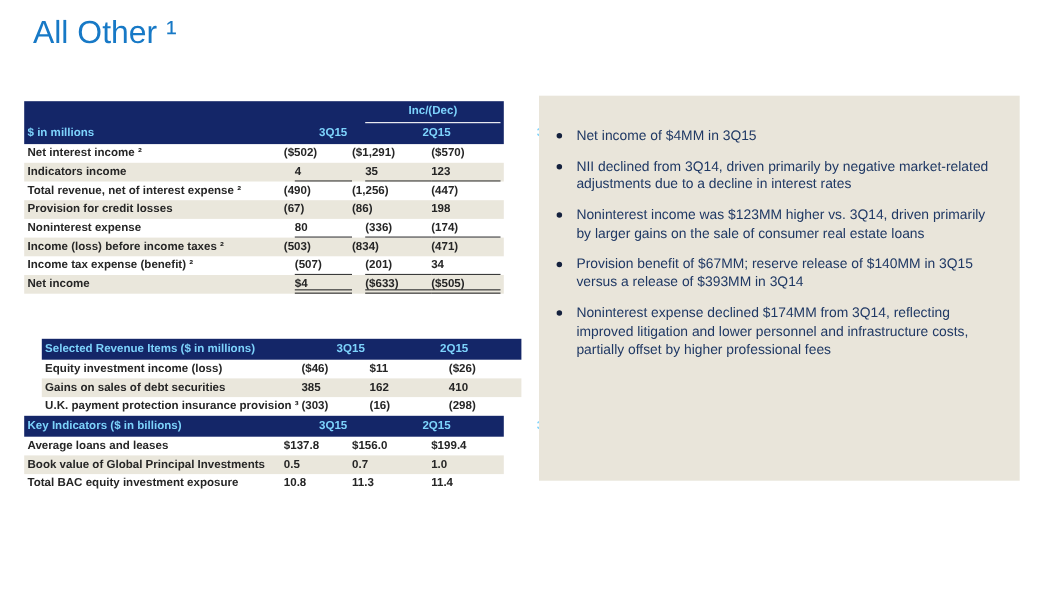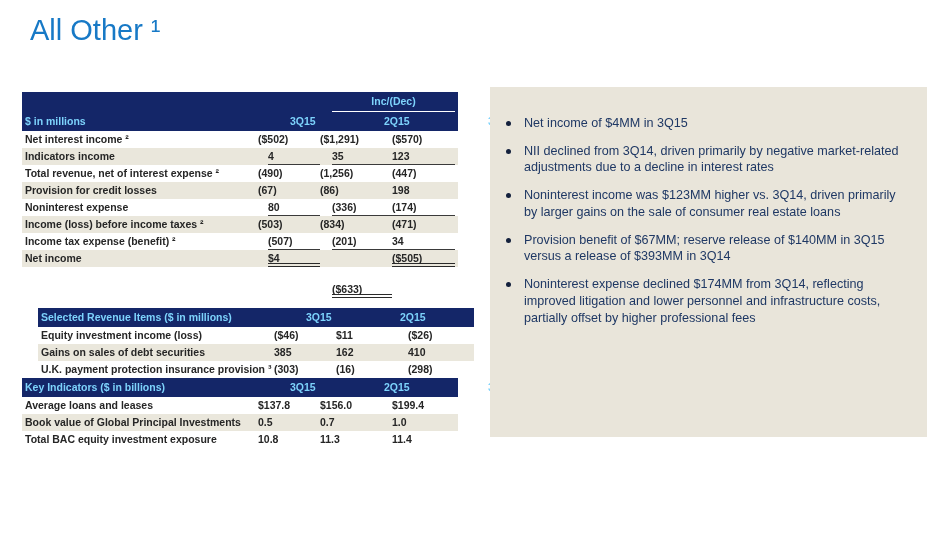--- a/index.html
+++ b/index.html
@@ -26,21 +26,21 @@
   .trow { height:17px; }
   .trow > div { line-height:17px; height:17px; font-weight:bold; font-size:10.5px; color:#262626; }
   .tlabel { padding-left:3px; white-space:nowrap; overflow:hidden; }
   .tnum { text-align:left; padding-right:6px; }
   .shade { background:#EAE7DC; }
 
   .rule .c1 { border-bottom:1.5px solid #3a3a3a; margin-left:10px; }
   .rule .c2 { border-bottom:1.5px solid #3a3a3a; margin-left:12px; }
   .rule .c3 { border-bottom:1.5px solid #3a3a3a; margin-right:3px; }
   .dblrule .c1 { border-bottom:4px double #2a2a2a; margin-left:10px; }
-  .dblrule .c2 { border-bottom:4px double #2a2a2a; margin-left:12px;margin-top:31px; }
+  .dblrule .c2 { border-bottom:4px double #2a2a2a; margin-left:12px; }
   .dblrule .c3 { border-bottom:4px double #2a2a2a; margin-right:3px; }
 
   
   .panel { position:absolute; left:490px; top:87px; width:437px; height:350px;
            background:#E9E5DA; padding:28px 16px 10px 12px; }
   .bullet { display:flex; margin-bottom:11px; color:#1F3864; font-size:12.6px; line-height:1.33; }
   .bullet .dot { flex:0 0 auto; width:5px; height:5px; border-radius:50%; background:#14213d; margin:6px 13px 0 4px; }
 </style>
 </head>
 <body>

